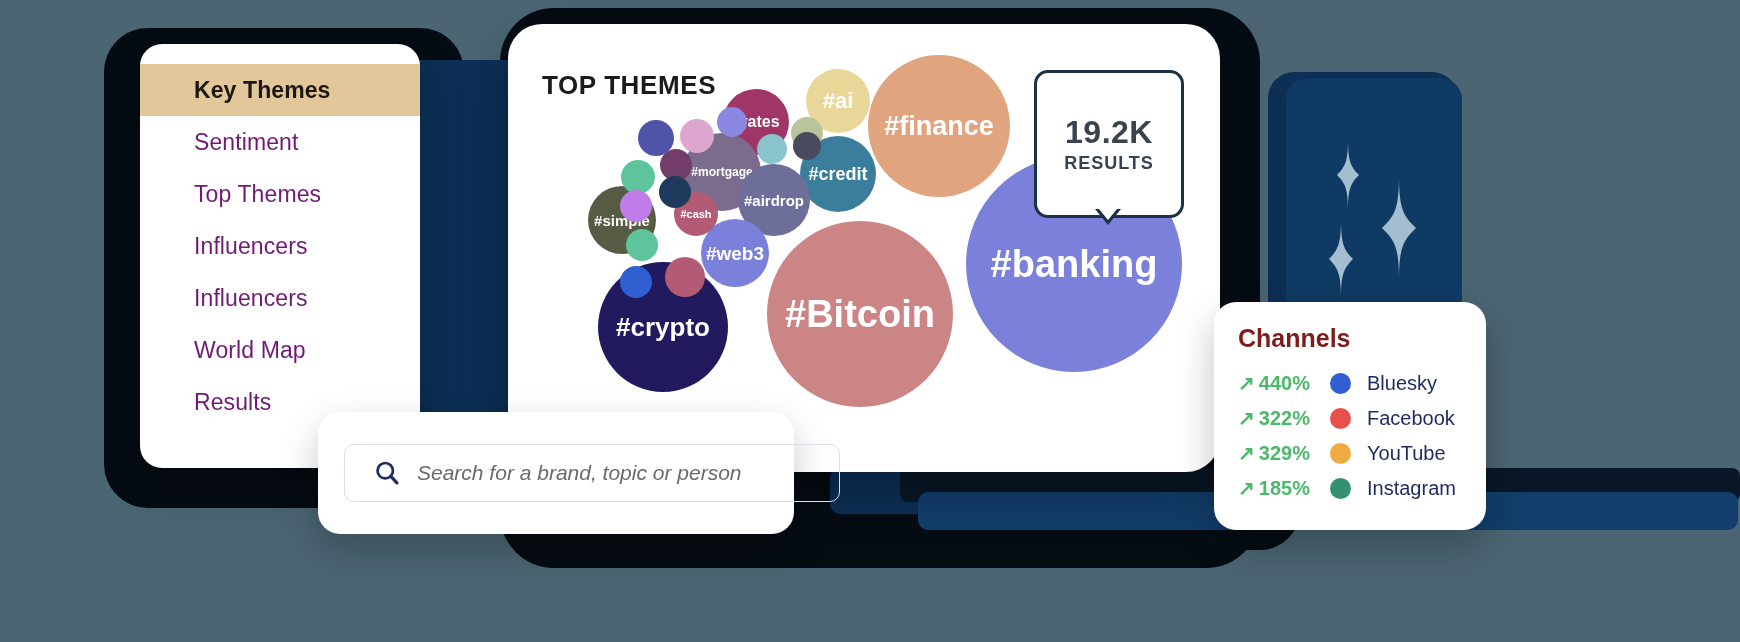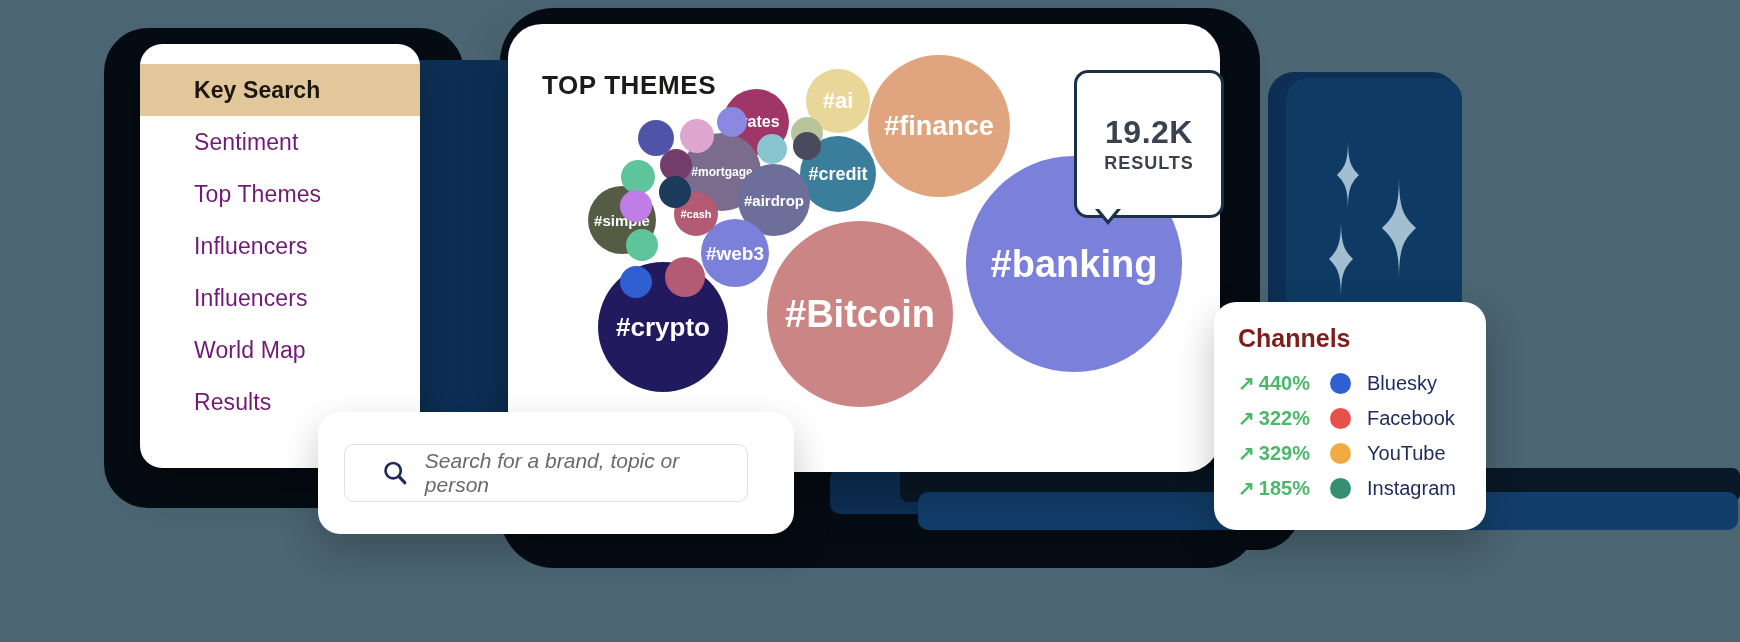--- a/index.html
+++ b/index.html
@@ -39,41 +39,41 @@
         background:#fff;border-radius:34px;overflow:hidden;
         box-shadow:0 20px 50px rgba(0,0,0,.28);}
   .mtitle{position:absolute;left:34px;top:46px;font-size:26px;font-weight:800;
           letter-spacing:.6px;color:#1d1b19;}
   .bubbles{position:absolute;left:0;top:0;width:712px;height:448px;}
   .bub{position:absolute;border-radius:50%;display:flex;align-items:center;
        justify-content:center;color:#fff;font-weight:700;text-align:center;
        line-height:1;}
 
   
-  .callout{position:absolute;left:1074px;top:70px;width:144px;height:142px;
+  .callout{position:absolute;left:1034px;top:70px;width:144px;height:142px;
            background:#fff;border:3px solid #1b3246;border-radius:14px;
            display:flex;flex-direction:column;align-items:center;
            justify-content:center;z-index:9;}
   .callout .big{font-size:32px;font-weight:800;color:#3a4250;letter-spacing:.5px;}
   .callout .sub{font-size:18px;font-weight:700;color:#3a4250;letter-spacing:1px;
                 margin-top:2px;}
   .ptr{position:absolute;left:1095px;top:209px;width:0;height:0;
        border-left:13px solid transparent;border-right:13px solid transparent;
        border-top:16px solid #1b3246;z-index:9;}
   .ptr::after{content:"";position:absolute;left:-9px;top:-16px;width:0;height:0;
        border-left:9px solid transparent;border-right:9px solid transparent;
        border-top:11px solid #fff;}
 
   
   .searchCard{position:absolute;left:318px;top:412px;width:476px;height:122px;
               background:#fff;border-radius:22px;z-index:12;
               box-shadow:0 16px 38px rgba(0,0,0,.22);}
-  .searchBox{position:absolute;left:26px;top:32px;width:404px;height:58px;
+  .searchBox{position:absolute;left:26px;top:32px;width:496px;height:58px;
              border:1.5px solid #dcdfe3;border-radius:10px;display:flex;
-             align-items:center;padding-left:36px;box-sizing:border-box;}
+             align-items:center;padding-left:28px;box-sizing:border-box;}
   .searchPh{font-size:21px;font-style:italic;color:#6a6a68;margin-left:16px;}
 
   
   .channels{position:absolute;left:1214px;top:302px;width:272px;height:228px;
             background:#fff;border-radius:22px;z-index:12;
             box-shadow:0 16px 38px rgba(0,0,0,.24);}
   .chTitle{position:absolute;left:24px;top:22px;font-size:25px;font-weight:800;
            color:#7f1d1d;}
   .chRow{position:absolute;left:24px;display:flex;align-items:center;height:30px;}
   .chPct{font-size:20px;font-weight:700;color:#4cb86a;width:92px;
@@ -115,21 +115,21 @@
                C113 172 116 163 130 150 C116 137 113 128 113 96Z" fill="#a3bdd1"></path>
       <path d="M55 140 C55 164 53 171 43 181 C53 191 55 198 55 222
                C55 198 57 191 67 181 C57 171 55 164 55 140Z" fill="#a3bdd1"></path>
     </svg>
   </div>
 
   <div class="sidebar">
     <div style="height:20px"></div>
     <div id="navlist">
         <div class="navitem active">
-          <span>Key Search</span>
+          <span>Key Themes</span>
         </div>
         <div class="navitem">
           <span>Sentiment</span>
         </div>
         <div class="navitem">
           <span>Top Themes</span>
         </div>
         <div class="navitem">
           <span>Influencers</span>
         </div>

